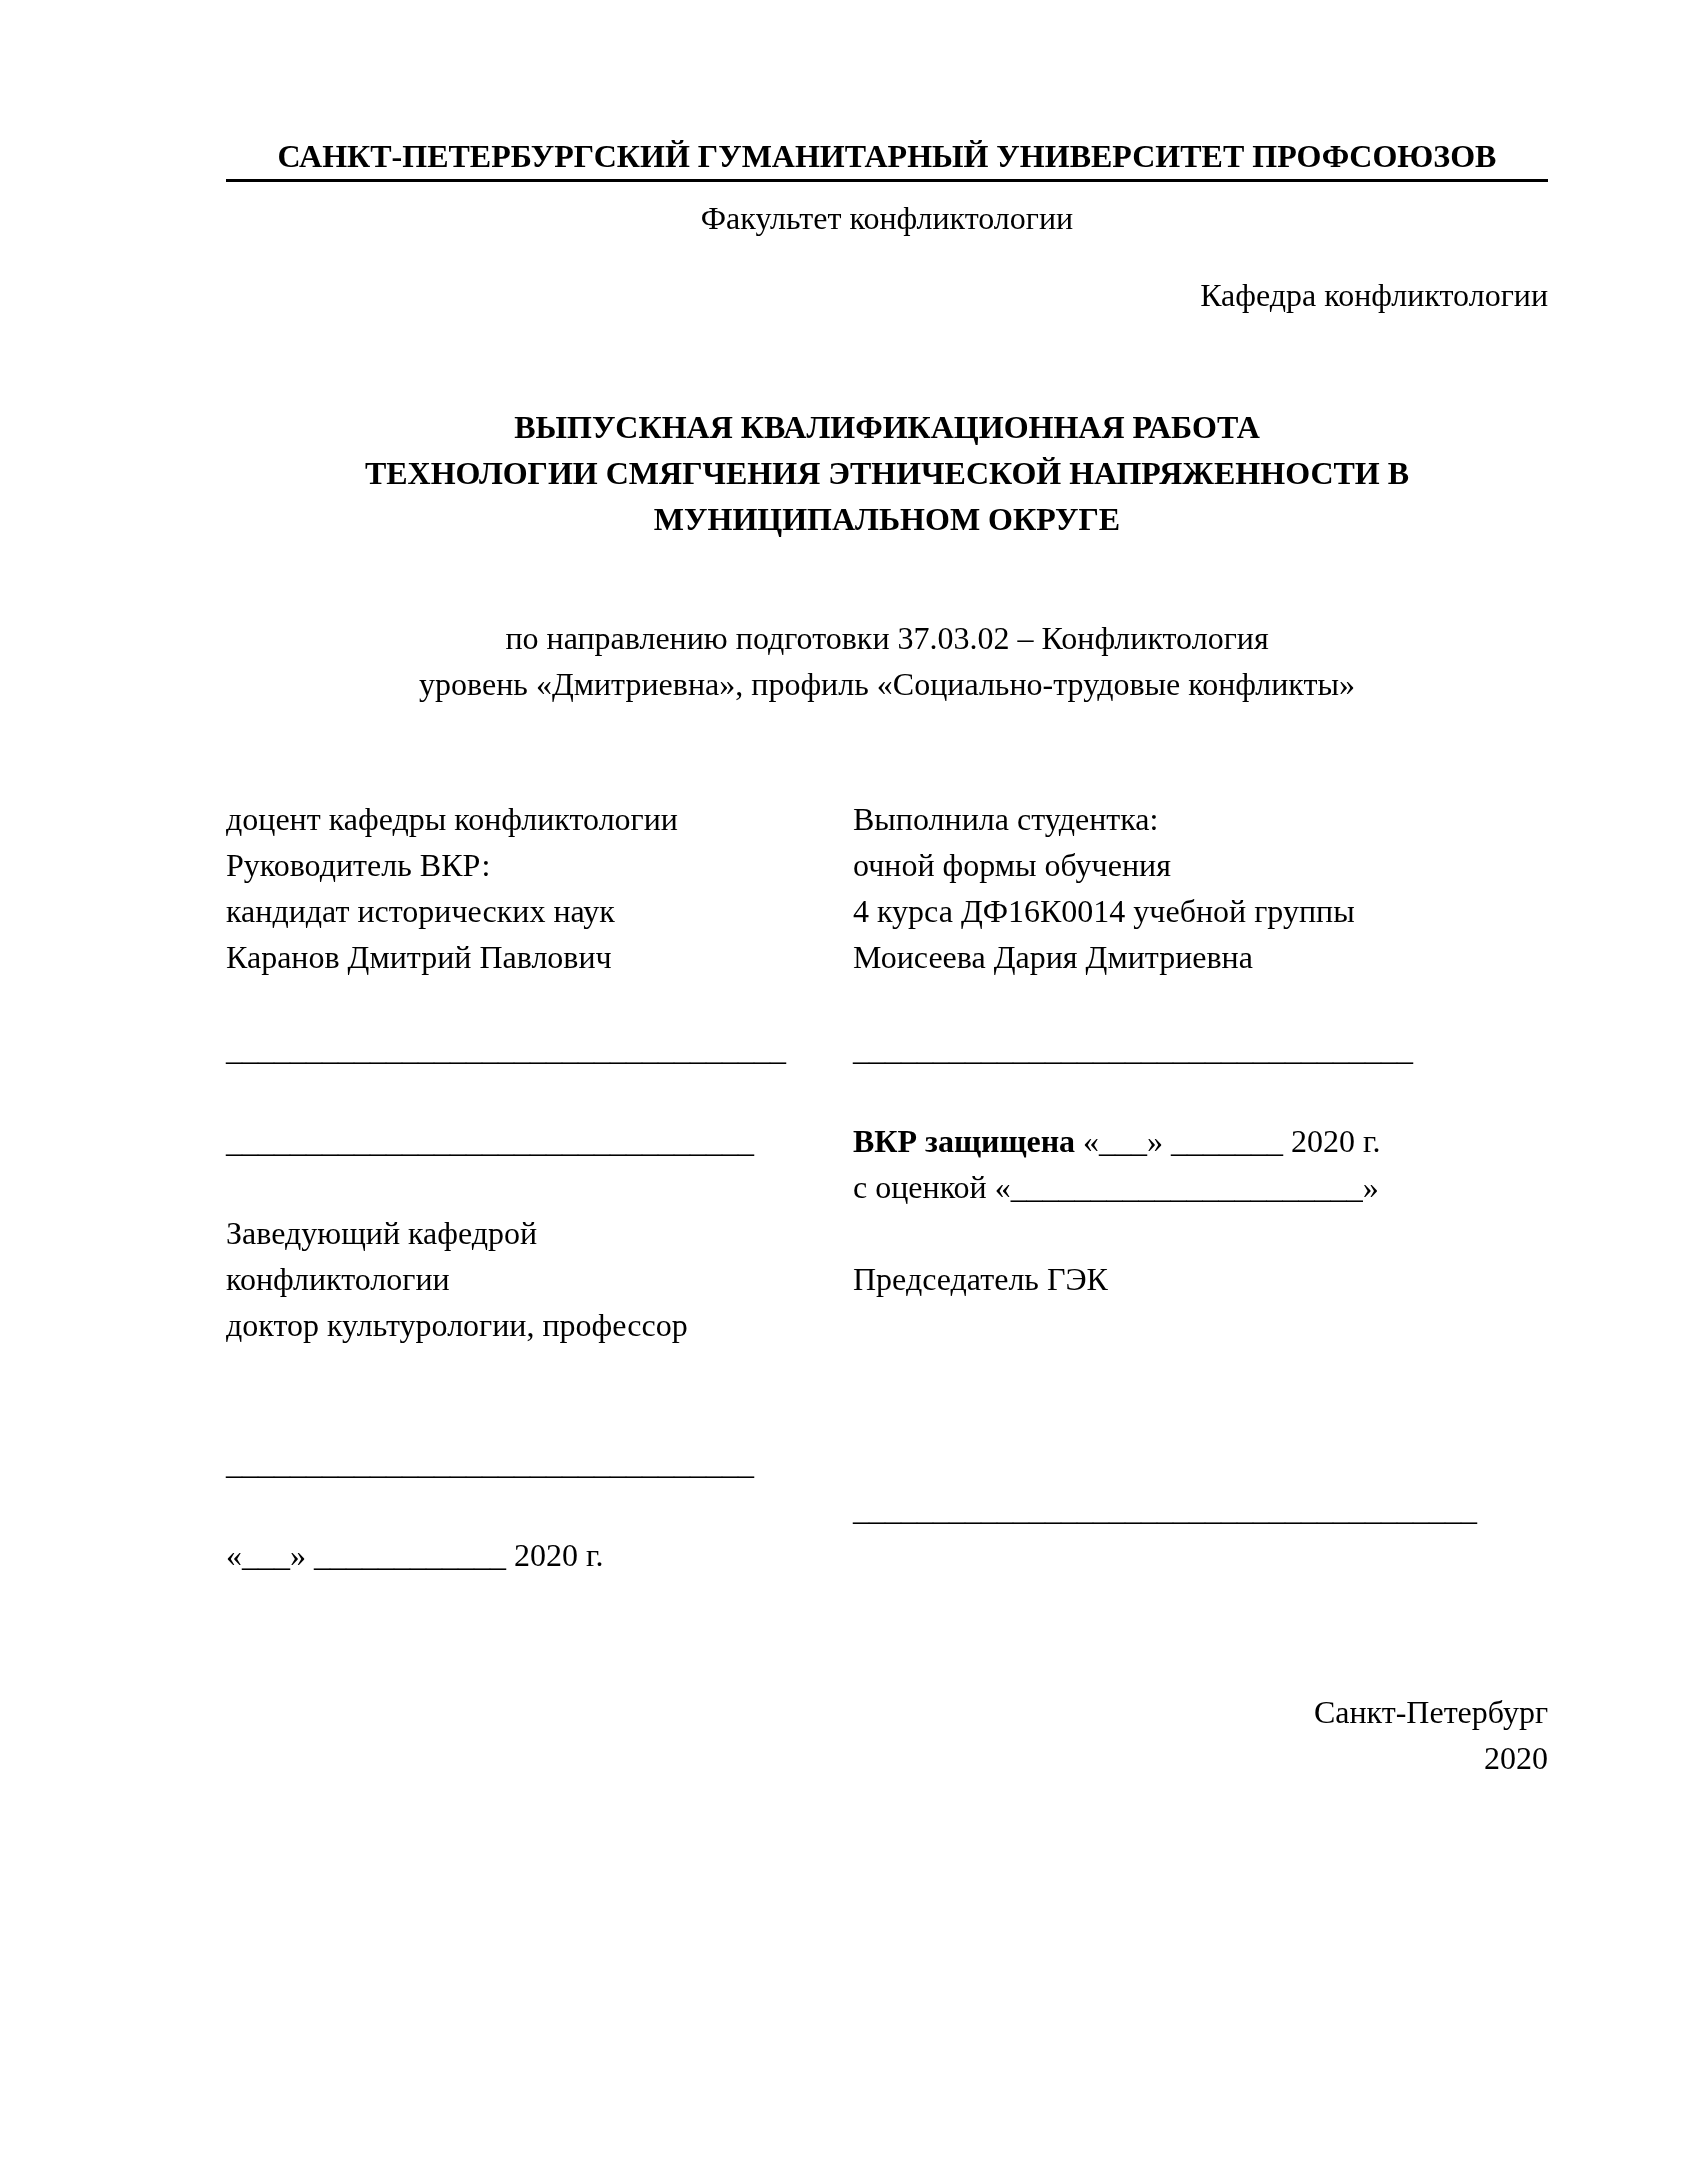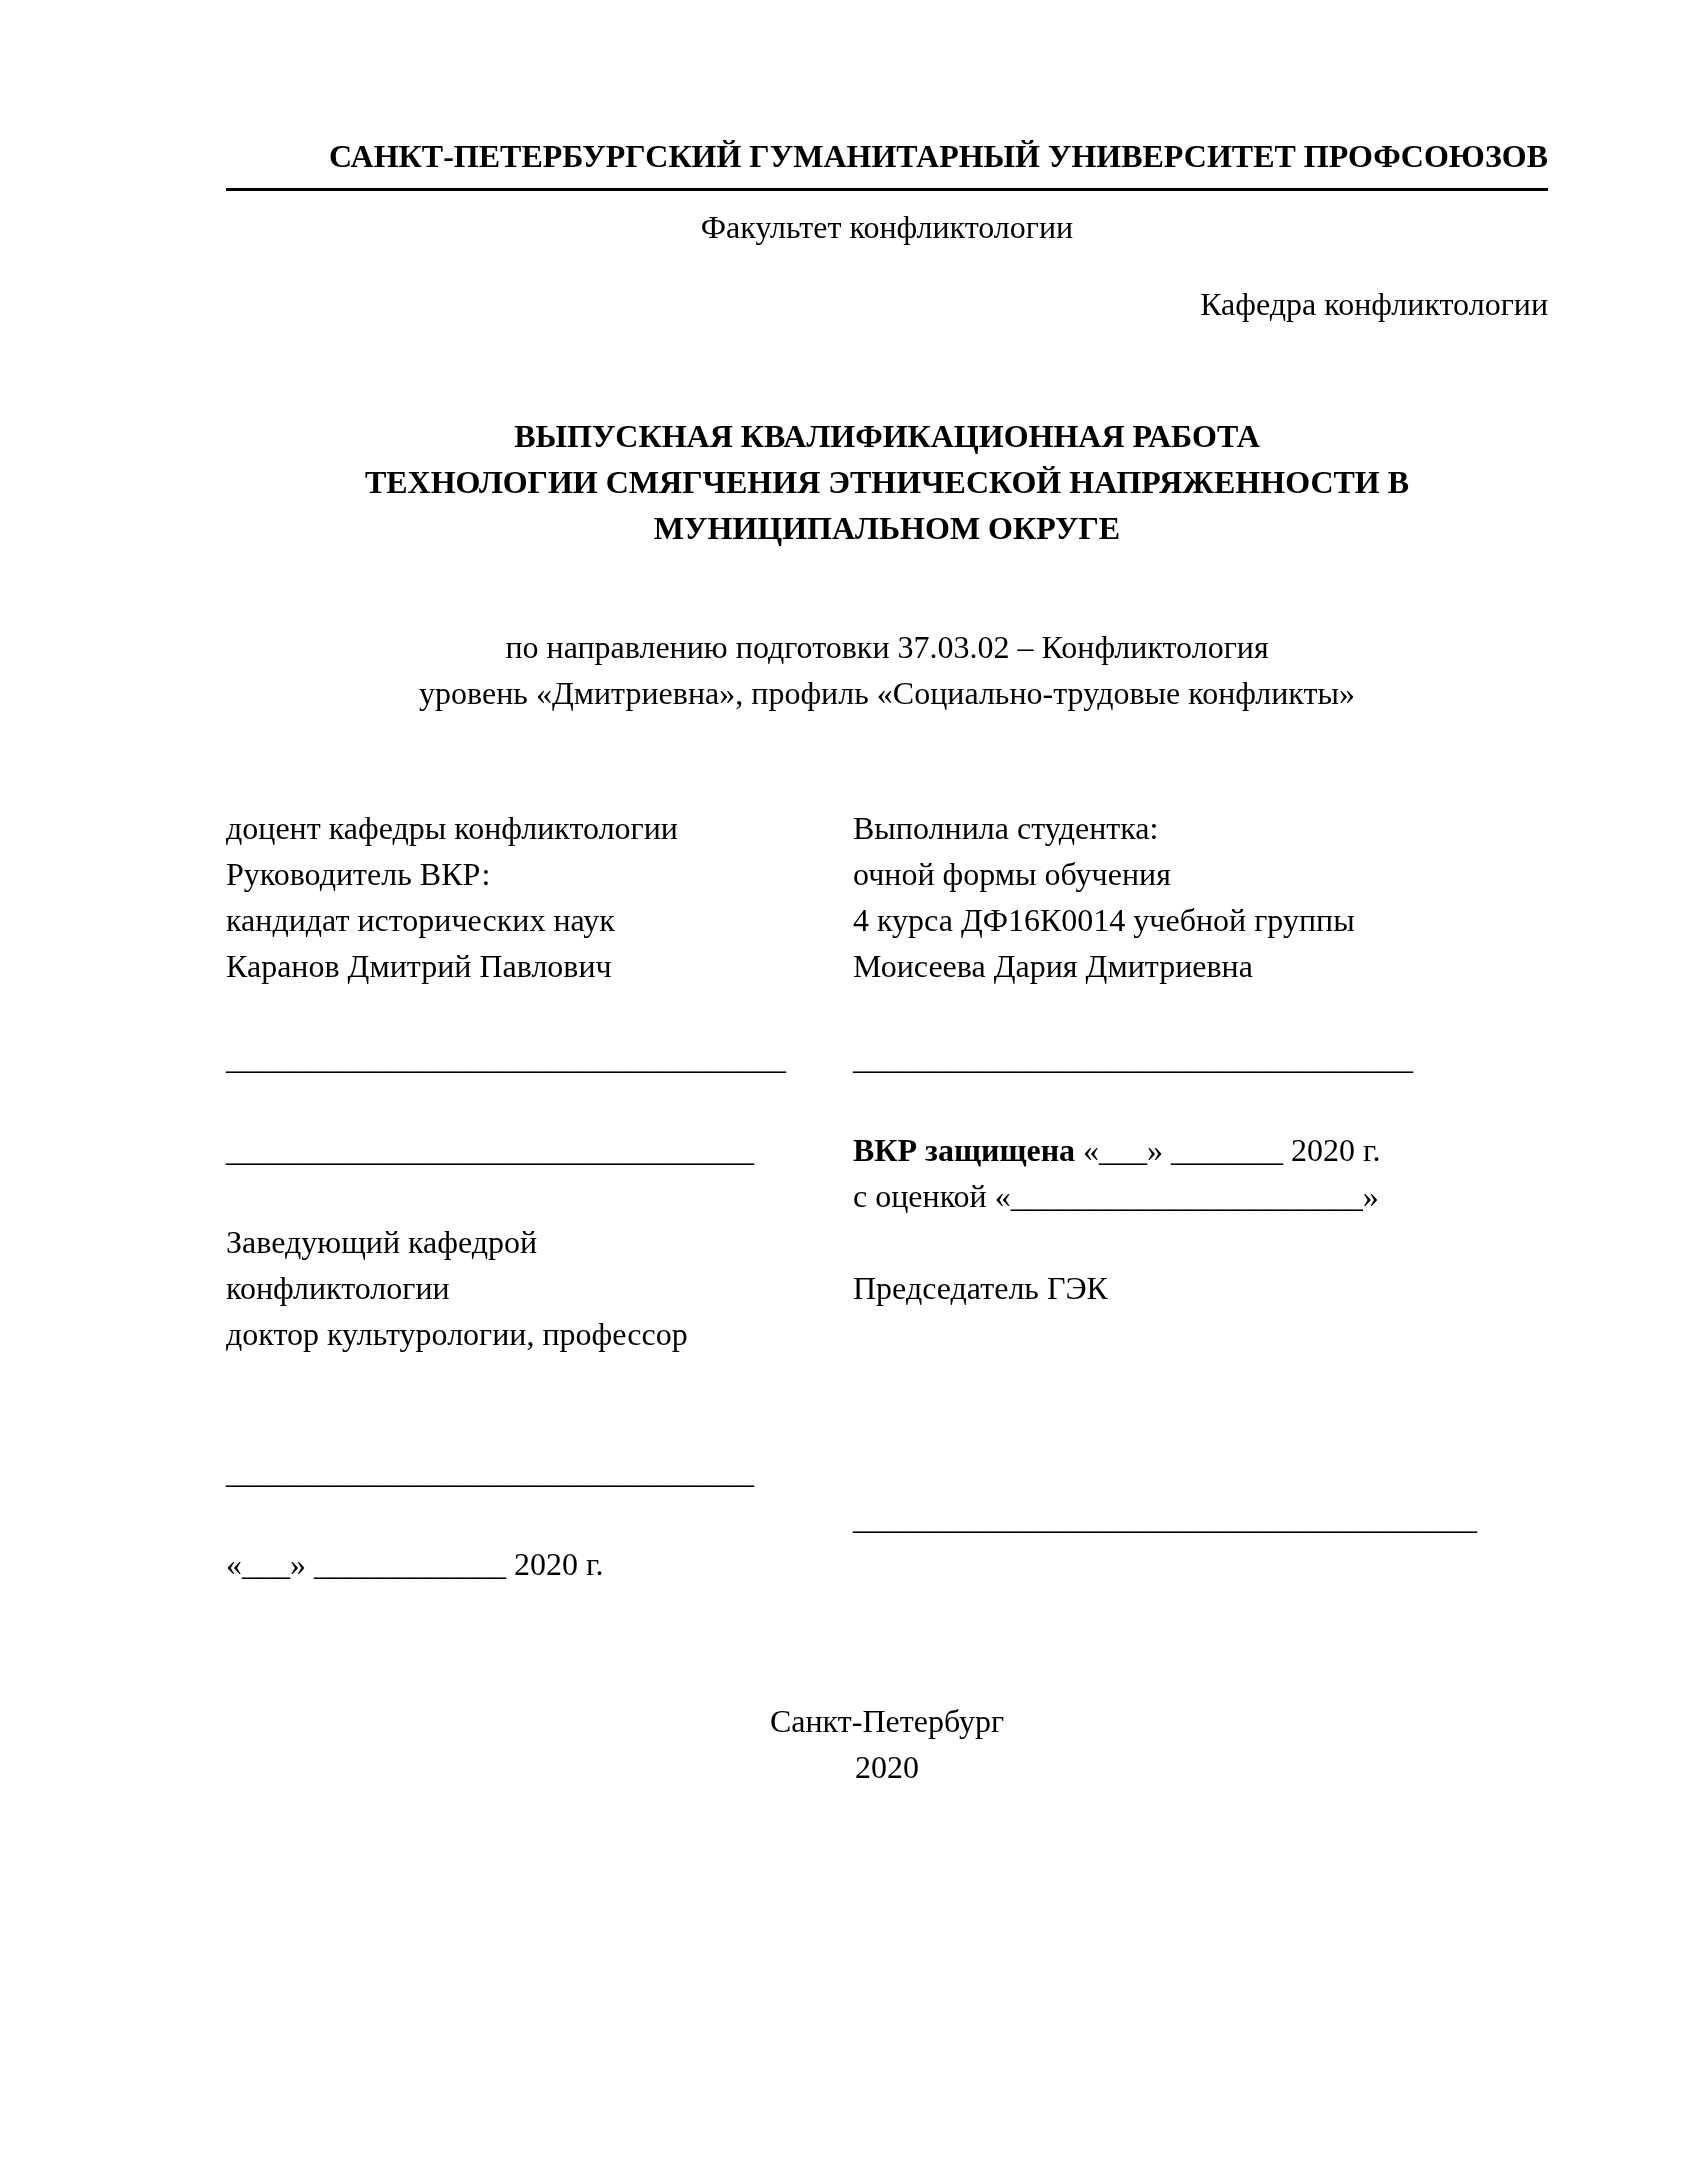--- a/index.html
+++ b/index.html
@@ -11,23 +11,23 @@
     color: #000000;
     font-family: "Liberation Serif", "DejaVu Serif", serif;
     font-size: 32px;
     padding: 137px 139px 0 226px;
     overflow: hidden;
   }
   .bold   { font-weight: bold; }
 
   .university {
     font-weight: bold;
-    text-align: right;
+    text-align: center;
     border-bottom: 3.2px solid #000;
-    padding-bottom: 13px;
+    padding-bottom: 4px;
     line-height: 1.2;
   }
   .faculty    { margin-top: 12.7px; text-align: center; line-height: 46px; }
   .department { margin-top: 31px; text-align: right; line-height: 46px; }
   .worktype   { margin-top: 86px; text-align: center; font-weight: bold; line-height: 46px; }
   .thesis-title { text-align: center; font-weight: bold; line-height: 46px; }
   .program    { margin-top: 73px; text-align: center; line-height: 46px; }
   .level      { text-align: center; line-height: 46px; }
 
   .columns {
@@ -35,21 +35,21 @@
     display: grid;
     grid-template-columns: 591px 1fr;
     column-gap: 36px;
     line-height: 46px;
   }
   .col div { white-space: nowrap; }
   .mt1 { margin-top: 46px; }
   .mt2 { margin-top: 92px; }
   .mt4 { margin-top: 184px; }
 
-  .footer { margin-top: 111px; text-align: center; line-height: 46px; }
+  .footer { margin-top: 111px; text-align: right; line-height: 46px; }
 </style>
 </head>
 <body>
 
 <div class="page">
 
   <div class="university">САНКТ-ПЕТЕРБУРГСКИЙ ГУМАНИТАРНЫЙ УНИВЕРСИТЕТ ПРОФСОЮЗОВ</div>
 
   <div class="faculty">Факультет конфликтологии</div>
 

